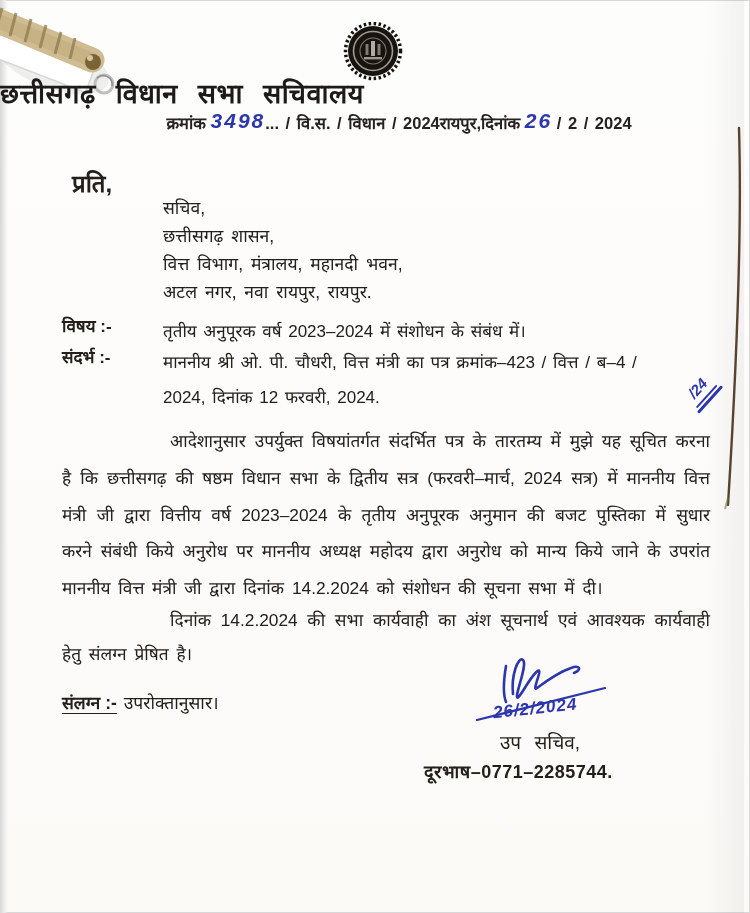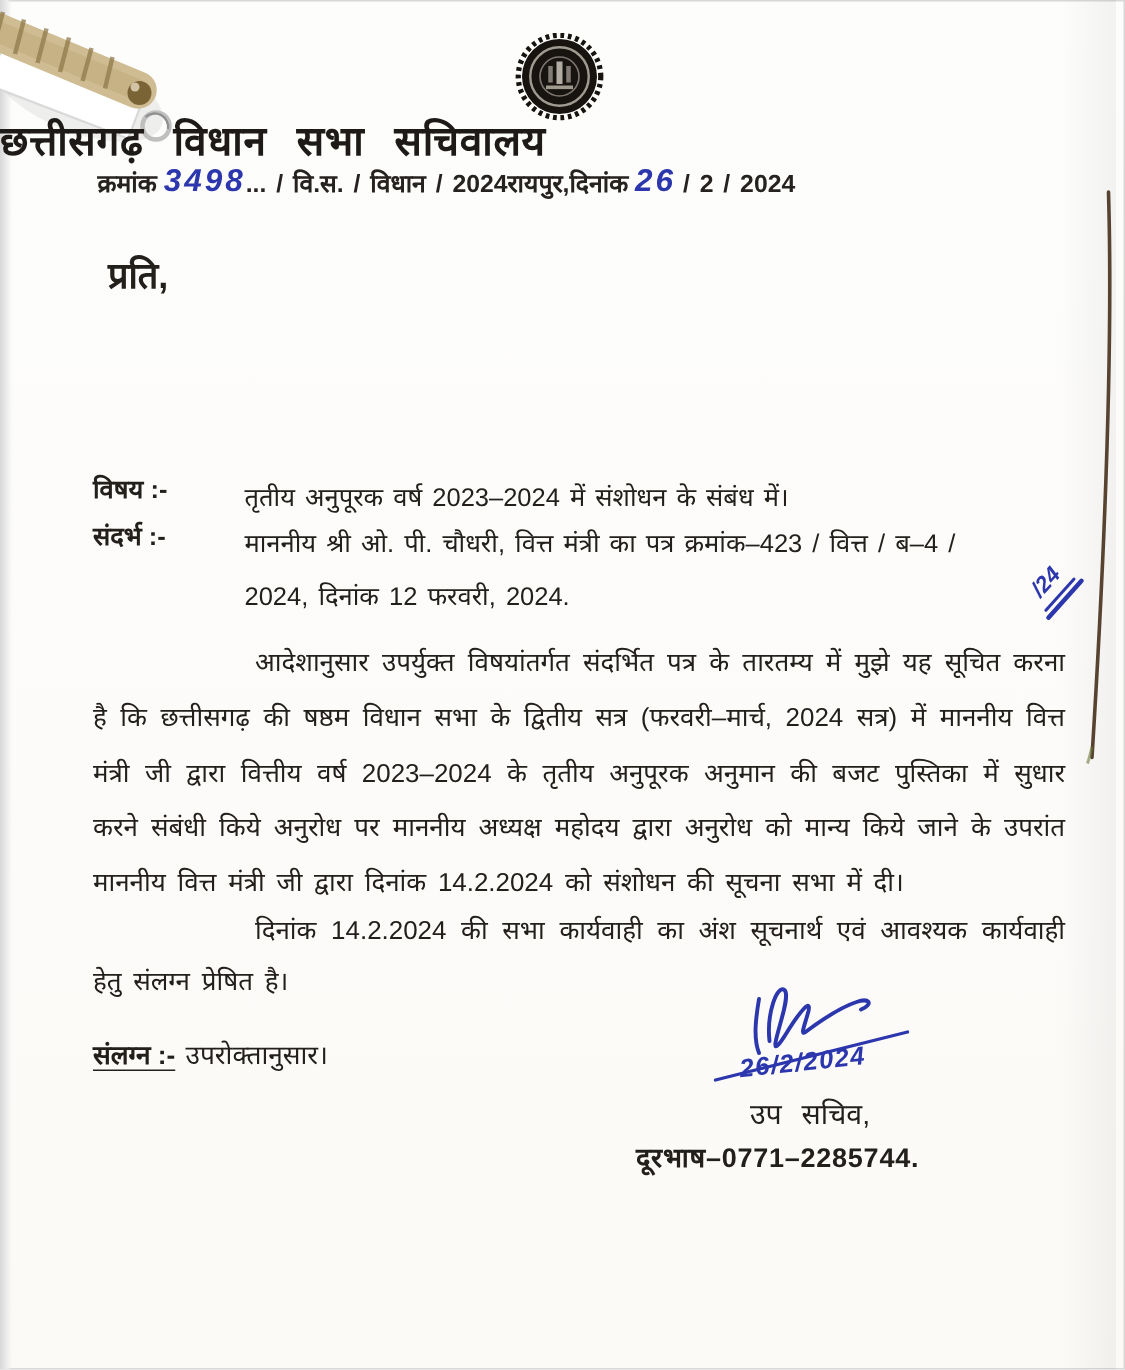--- a/index.html
+++ b/index.html
@@ -21,22 +21,22 @@
   .edge-right-line{position:absolute;left:718px;top:0;}
 
   .emblem{position:absolute;left:342px;top:22px;}
 
   .org-title{
     position:absolute;left:0;top:74px;width:750px;
     text-align:left;font-size:27px;font-weight:700;
     word-spacing:12px;letter-spacing:.5px;color:#1d1a17;
   }
   .ref-row{
-    position:absolute;left:65px;top:110px;width:642px;
-    display:flex;justify-content:flex-start;align-items:baseline;
+    position:absolute;left:78px;top:110px;width:642px;
+    display:flex;justify-content:center;align-items:baseline;
     font-size:16.5px;font-weight:700;color:#262220;
   }
   .hand{color:#2c36ad;font-size:21px;font-weight:600;font-style:italic;letter-spacing:2px;position:relative;top:-1px;}
   .ref-suffix{font-weight:700;word-spacing:2px;}
 
   .salutation{position:absolute;left:72px;top:166px;font-size:24px;font-weight:600;}
   .address{position:absolute;left:163px;top:194px;font-size:17.5px;font-weight:500;line-height:28px;word-spacing:3px;}
 
   .subject-row,.reference-row{position:absolute;left:62px;width:650px;display:flex;font-size:17px;}
   .subject-row{top:314px;}
@@ -122,20 +122,26 @@
     </div>
     <div>
       <span>रायपुर,दिनांक</span>
       <span class="hand">26</span>
       <span class="ref-suffix">/ 2 / 2024</span>
     </div>
   </div>
 
   <div class="salutation">प्रति,</div>
 
+  <div class="address">
+    <div>सचिव,</div>
+    <div>छत्तीसगढ़ शासन,</div>
+    <div>वित्त विभाग, मंत्रालय, महानदी भवन,</div>
+    <div>अटल नगर, नवा रायपुर, रायपुर.</div>
+  </div>
 
   <div class="subject-row">
     <div class="sr-label">विषय :-</div>
     <div class="sr-text">तृतीय अनुपूरक वर्ष 2023–2024 में संशोधन के संबंध में।</div>
   </div>
 
   <div class="reference-row">
     <div class="sr-label">संदर्भ :-</div>
     <div class="sr-text" style="width:520px;">माननीय श्री ओ. पी. चौधरी, वित्त मंत्री का पत्र क्रमांक–423 / वित्त / ब–4 / 2024, दिनांक 12 फरवरी, 2024.</div>
   </div>

